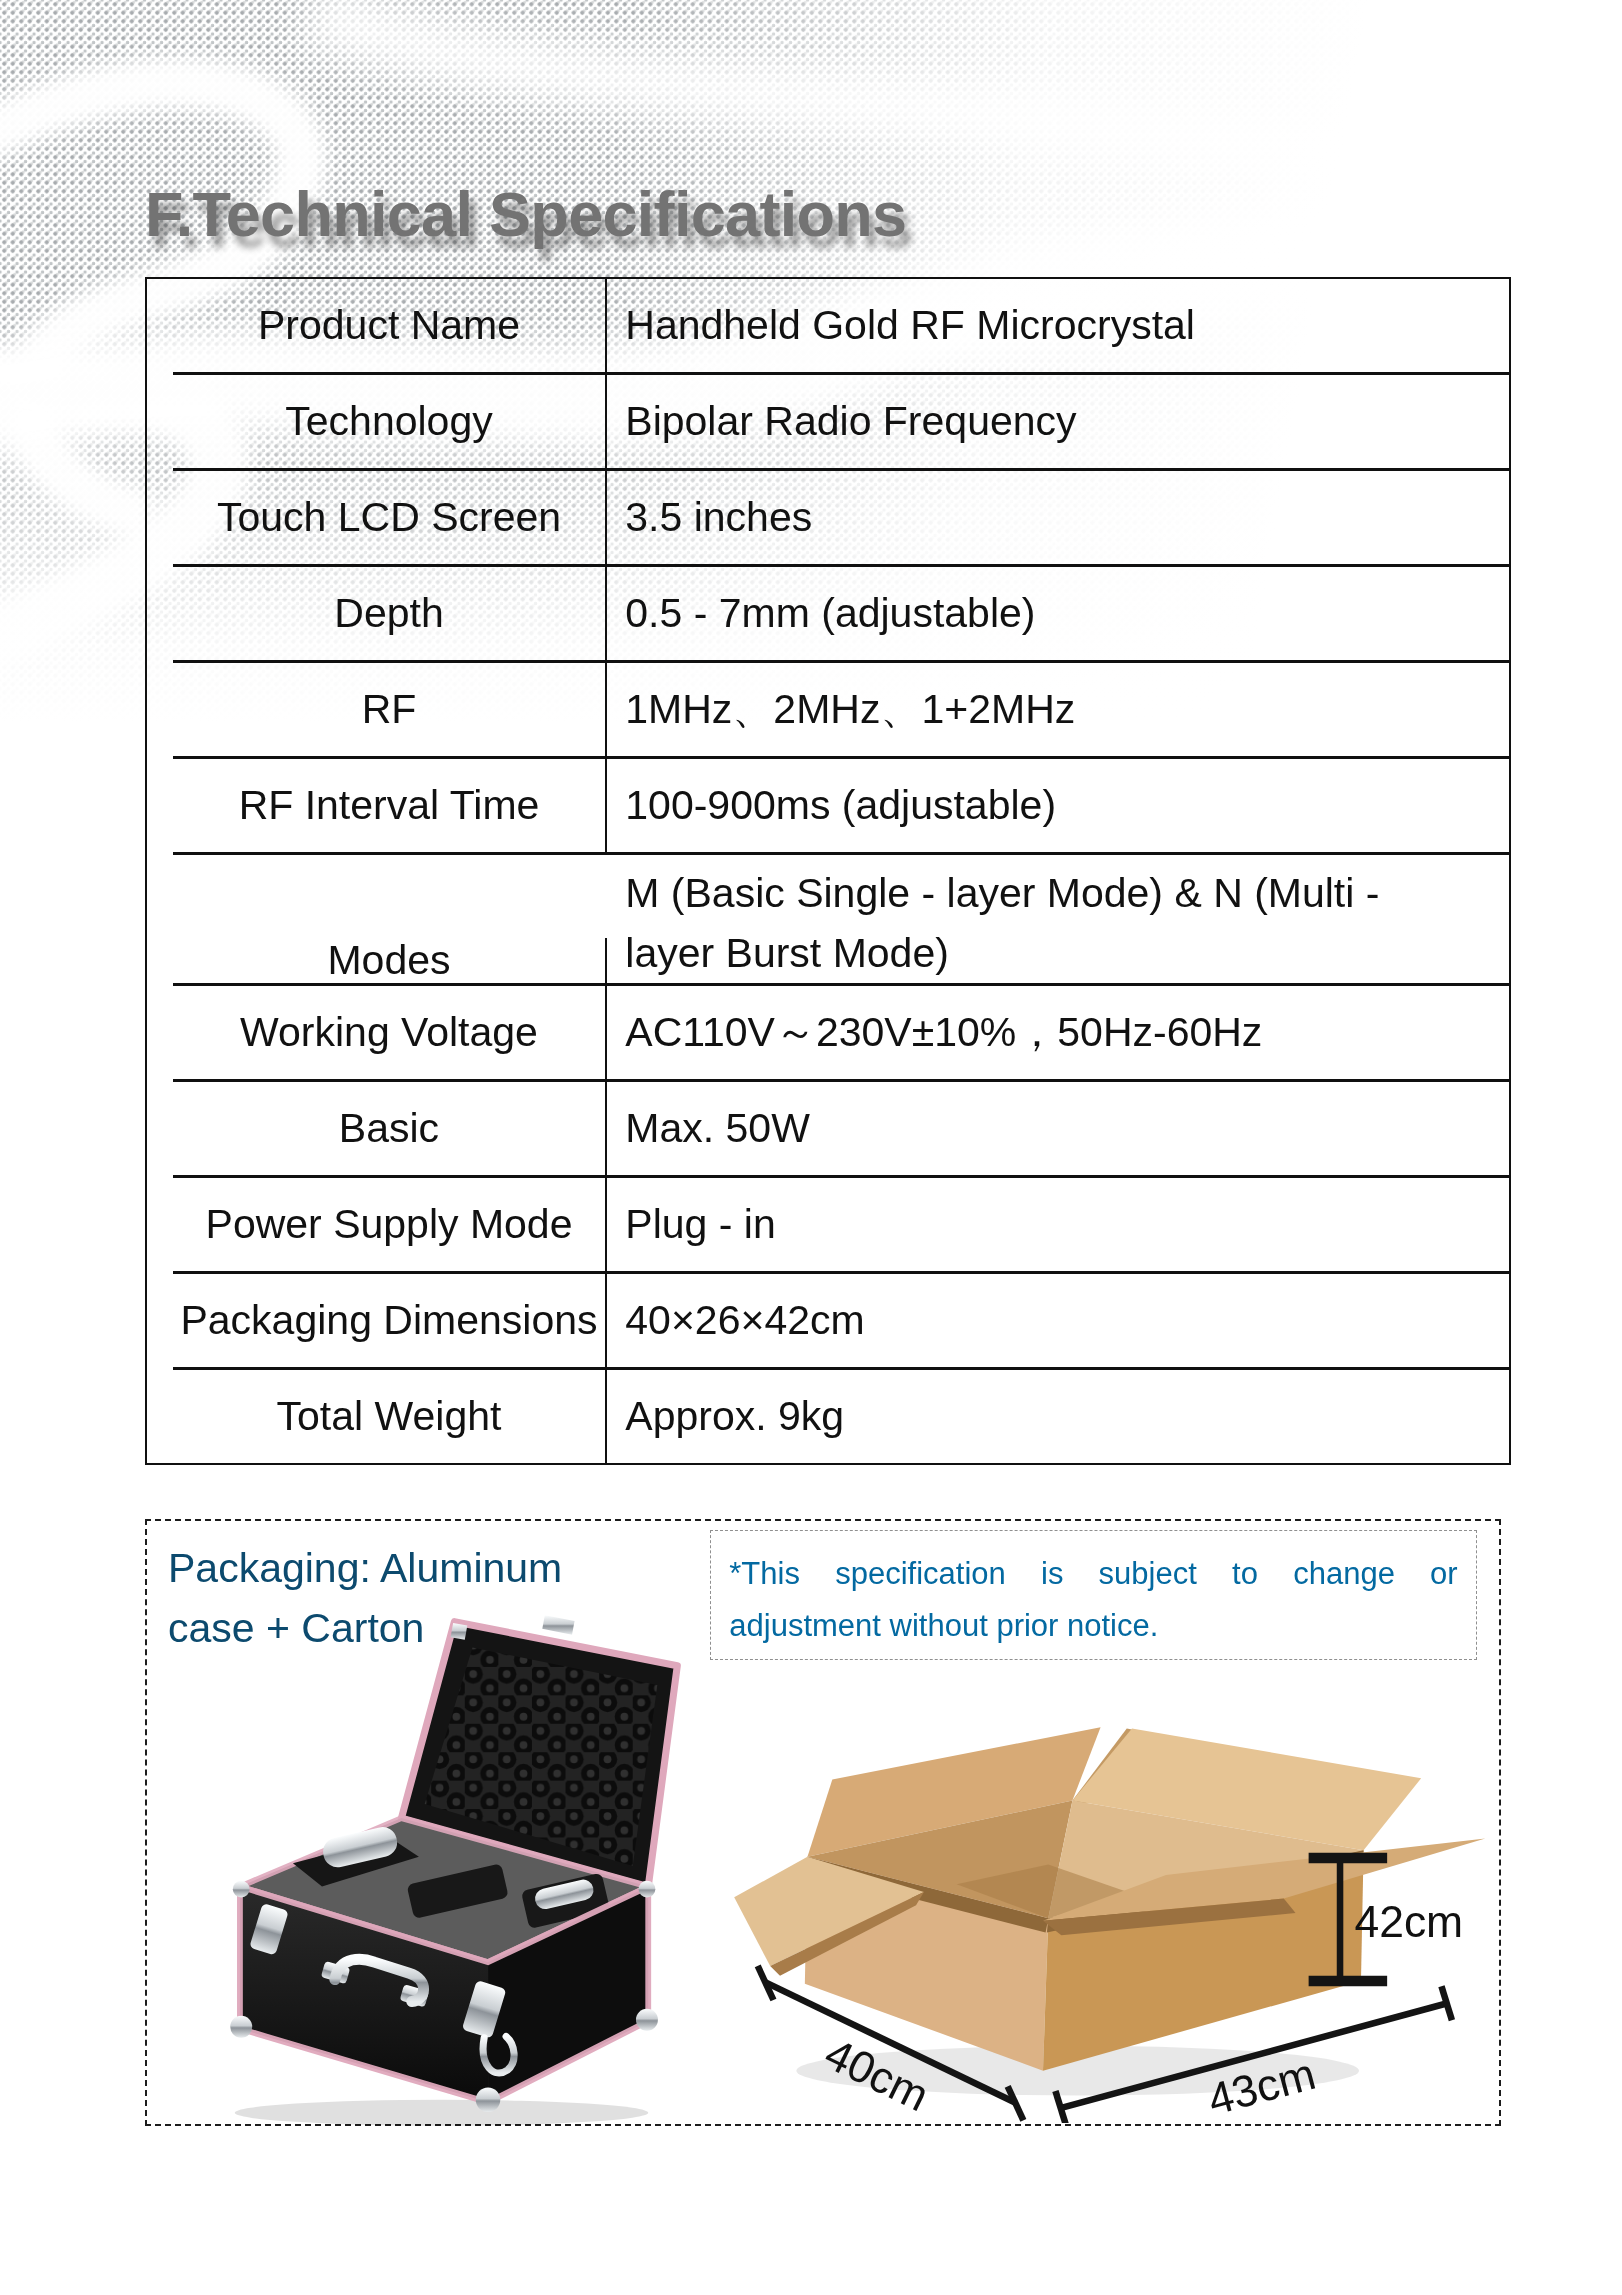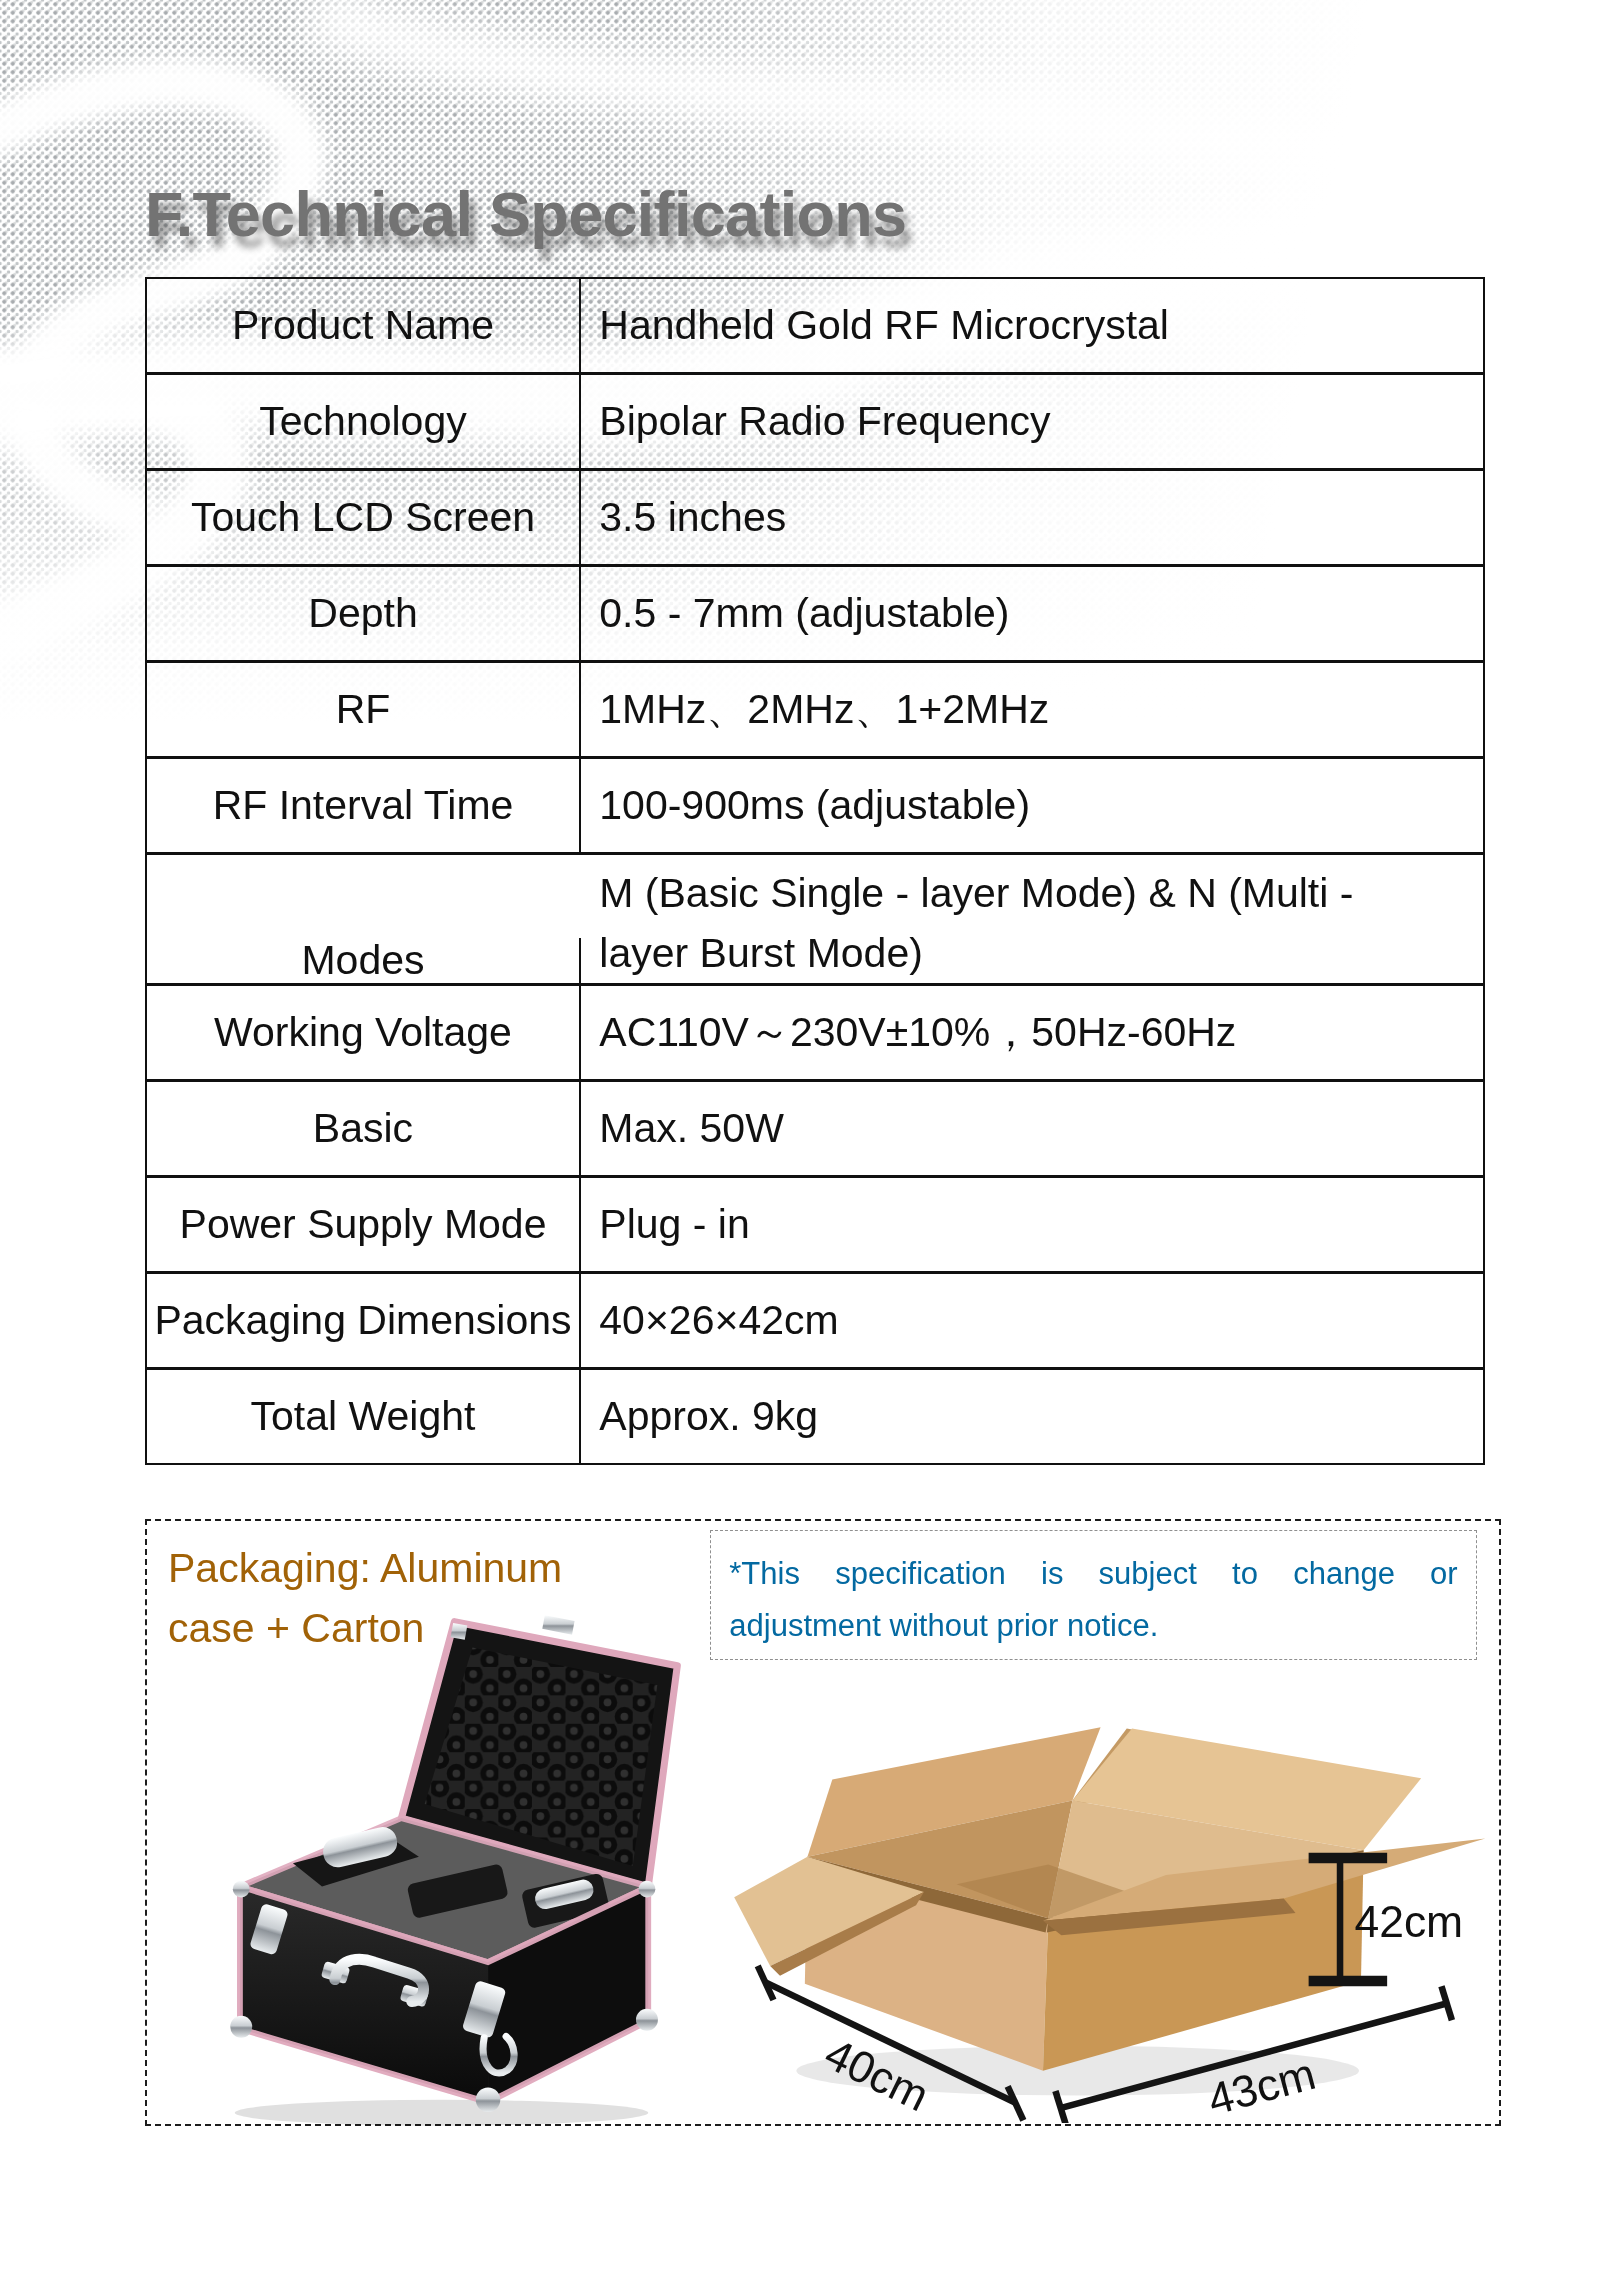--- a/index.html
+++ b/index.html
@@ -21,35 +21,35 @@
       linear-gradient(to bottom, rgba(255,255,255,0) 52%, rgba(255,255,255,.92) 86%, #fff 96%),
       linear-gradient(100deg, rgba(255,255,255,0) 36%, rgba(255,255,255,.85) 60%, #fff 78%);}
 
   
   .title{position:absolute;left:145px;top:178px;margin:0;
     font-size:63px;font-weight:bold;letter-spacing:-0.7px;color:#737373;
     text-shadow:6.5px 10.5px 7.9px rgba(40,40,40,.45);z-index:3;}
 
   
   .spec-table{position:absolute;left:145px;top:277px;width:1336px;
-    border:2.6px solid #101010;z-index:2;background:transparent;}
+    border:2.6px solid #101010;z-index:2;background:transparent;padding-left:26px;}
   .spec-row{display:flex;height:93px;}
   .spec-row.tall{height:128px;align-items:flex-end;}
   .spec-row + .spec-row{border-top:3.3px solid #101010;}
   .spec-label{width:432px;border-right:2px solid #101010;display:flex;
     align-items:center;justify-content:center;text-align:center;
     font-size:41px;line-height:1.1;}
   .spec-value{flex:1;display:flex;align-items:center;padding-left:18.3px;padding-right:13px;
     font-size:41px;line-height:1.45;white-space:pre-line;border-radius:13px;}
 
   
   .pack-box{position:absolute;left:145px;top:1519px;width:1352px;height:603px;
     border:2px dashed #1c1c1c;z-index:2;background:#fff;}
   .pack-caption{position:absolute;left:21px;top:18.3px;font-size:41px;line-height:1.46;
-    white-space:pre-line;color:#a16207;}
+    white-space:pre-line;color:#0c4a6e;}
   .note-box{position:absolute;left:563px;top:9.2px;width:767px;height:130px;
     border:1.3px dashed #8f8f8f;box-sizing:border-box;padding:17px 18.3px;}
   .note-text{font-size:31px;line-height:1.68;text-align:justify;color:#0369a1;display:block;}
   .case-svg{position:absolute;left:196px;top:1610px;z-index:3;}
   .carton-svg{position:absolute;left:708px;top:1701px;z-index:3;}
 </style>
 </head>
 <body>
 
 <div class="page">

